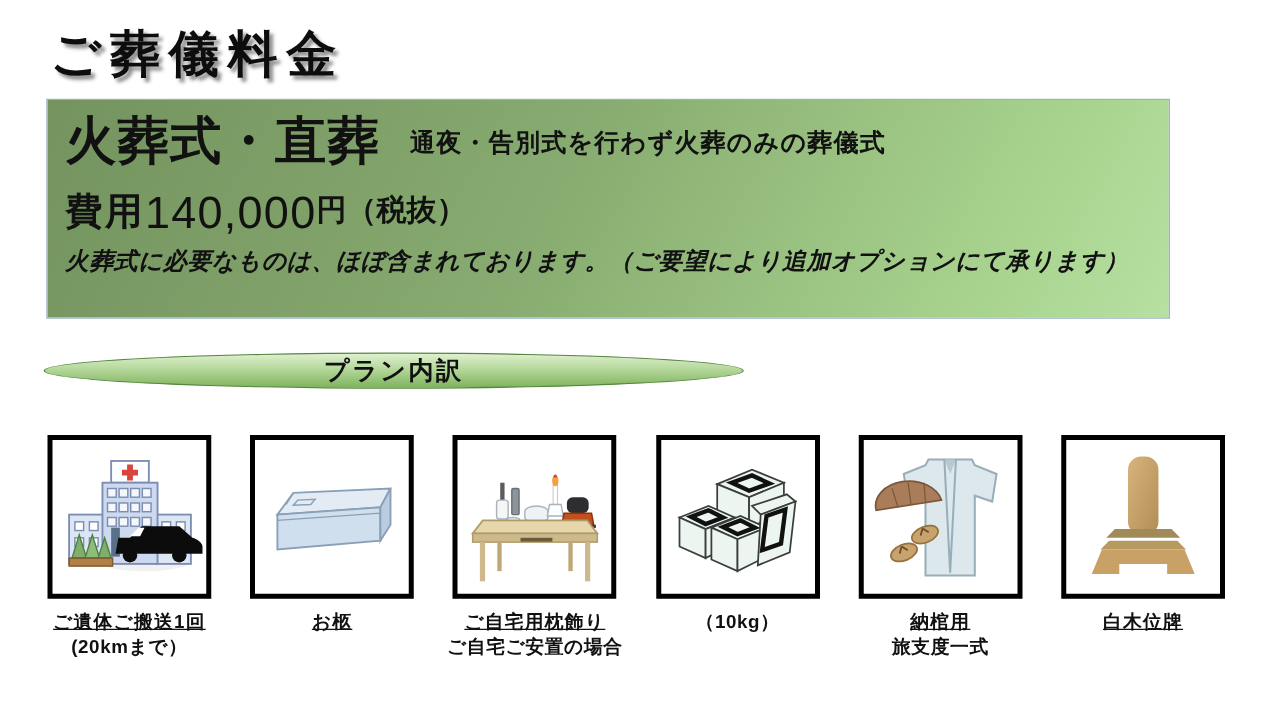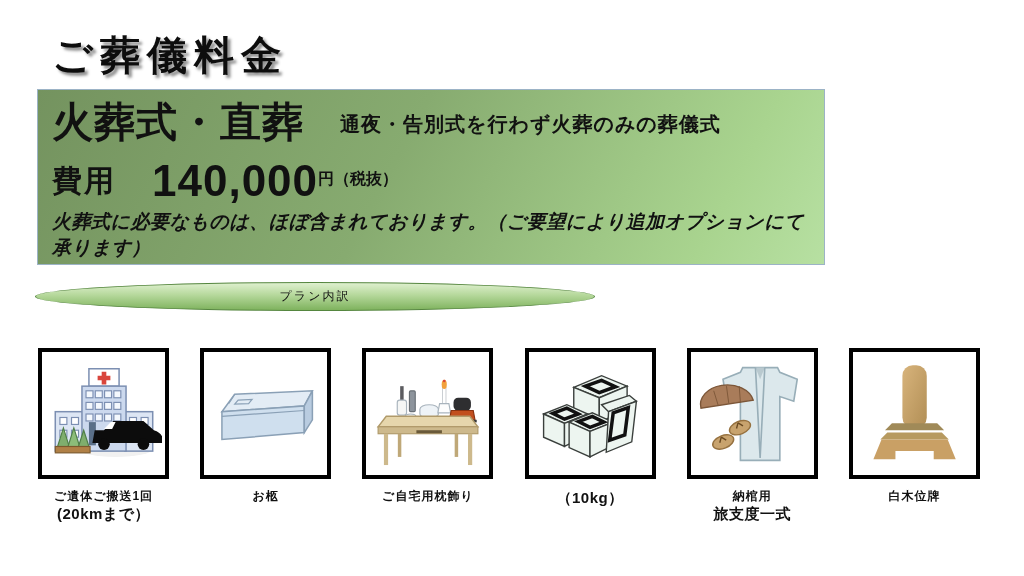--- a/index.html
+++ b/index.html
@@ -3,61 +3,61 @@
 <meta charset="utf-8">
 <style>
   html,body{margin:0;padding:0;}
   body{
     width:1024px;height:576px;position:relative;background:#ffffff;
     font-family:"Liberation Sans","DejaVu Sans",sans-serif;color:#111;
     overflow:hidden;
   }
   
   .page-title{
-    position:absolute;left:40px;top:16px;margin:12px;
+    position:absolute;left:40px;top:16px;margin:0;
     font-family:"Liberation Serif","DejaVu Serif",serif;
     font-size:40px;font-weight:700;letter-spacing:7px;color:#0d0d0d;
     text-shadow:3px 3px 3px rgba(0,0,0,0.45);
   }
   
   .banner{
-    position:absolute;left:37px;top:89px;width:788px;height:176px;
+    position:absolute;left:37px;top:79px;width:899px;height:176px;
     box-sizing:border-box;border:1px solid #9cb3c6;
     background:linear-gradient(118deg,#74935f 0%,#87ab70 45%,#a9d48f 85%,#b7e0a2 100%);
     padding:10px 14px 24px 14px;
   }
   .banner-row1{display:flex;align-items:flex-end;}
   .plan-name{font-size:41px;font-weight:700;line-height:1.1;letter-spacing:1px;}
-  .plan-desc{font-size:20px;font-weight:600;margin-left:36px;padding-bottom:7px;letter-spacing:1px;}
+  .plan-desc{font-size:20px;font-weight:600;margin-left:24px;padding-bottom:7px;letter-spacing:1px;}
   .banner-row2{display:flex;align-items:center;margin-top:14px;}
   .price-label{font-size:30px;font-weight:600;letter-spacing:2px;}
-  .price-value{font-size:44px;font-weight:700;line-height:1;margin-left:36px;letter-spacing:1px;}
-  .price-unit{font-size:16px;font-weight:600;padding-bottom:3px;}
+  .price-value{font-size:36px;font-weight:400;line-height:1;letter-spacing:1px;}
+  .price-unit{font-size:24px;font-weight:600;padding-bottom:3px;}
   .banner-note{font-size:19px;font-weight:600;margin-top:6px;letter-spacing:0.5px;font-style:italic;}
   
   .breakdown-ellipse{
     position:absolute;left:35px;top:282px;width:560px;height:29px;
     box-sizing:border-box;border:1.5px solid #55863f;border-radius:50%;
     background:linear-gradient(to bottom,#dff0cf 0%,#b5d89b 45%,#7fb35e 100%);
     display:flex;align-items:center;justify-content:center;
   }
-  .breakdown-label{font-size:12px;font-weight:400;letter-spacing:2px;}
+  .breakdown-label{font-size:20px;font-weight:700;letter-spacing:2px;}
   
   .items-row{
     position:absolute;left:38px;top:348px;width:942px;
     display:flex;justify-content:space-between;
   }
   .item{margin:0;width:131px;display:flex;flex-direction:column;align-items:center;}
   .icon-box{
     width:131px;height:131px;box-sizing:border-box;border:4px solid #000;
     background:#fff;display:flex;align-items:center;justify-content:center;
   }
   .icon-box svg{width:116px;height:116px;display:block;}
   .item-label{margin-top:9px;text-align:center;font-weight:700;line-height:1.35;white-space:nowrap;}
-  .item-label .l1{display:block;font-size:12px;letter-spacing:1px;}
+  .item-label .l1{display:block;font-size:15px;letter-spacing:1px;text-decoration:underline;}
   .item-label .l2{display:block;font-size:15px;letter-spacing:0.5px;}
 </style>
 </head>
 <body>
 
 <h1 class="page-title">ご葬儀料金</h1>
 
 <section class="banner">
   <div class="banner-row1">
     <span class="plan-name">火葬式・直葬</span>
@@ -162,20 +162,21 @@
         <rect x="7" y="61" width="86" height="6" fill="#cdb98c" stroke="#b09a6a" stroke-width="1"></rect>
         <rect x="40" y="64" width="22" height="2.6" fill="#6a5a3a"></rect>
         <rect x="12" y="67" width="3.6" height="27" fill="#cdb98c"></rect>
         <rect x="84.5" y="67" width="3.6" height="27" fill="#cdb98c"></rect>
         <rect x="24" y="67" width="3" height="20" fill="#bfa878"></rect>
         <rect x="73" y="67" width="3" height="20" fill="#bfa878"></rect>
       </svg>
     </div>
     <figcaption class="item-label">
       <span class="l1">ご自宅用枕飾り</span>
+      <span class="l2">ご自宅ご安置の場合</span>
     </figcaption>
   </figure>
 
   <figure class="item">
     <div class="icon-box">
       <svg viewBox="0 0 100 100">
         <g fill="#edf5f0" stroke="#3a3f3c" stroke-width="1.2">
           <polygon points="36,27 60,17 82,26 58,36"></polygon>
           <polygon points="36,27 58,36 58,58 36,49"></polygon>
           <polygon points="58,36 82,26 82,44 58,58"></polygon>

